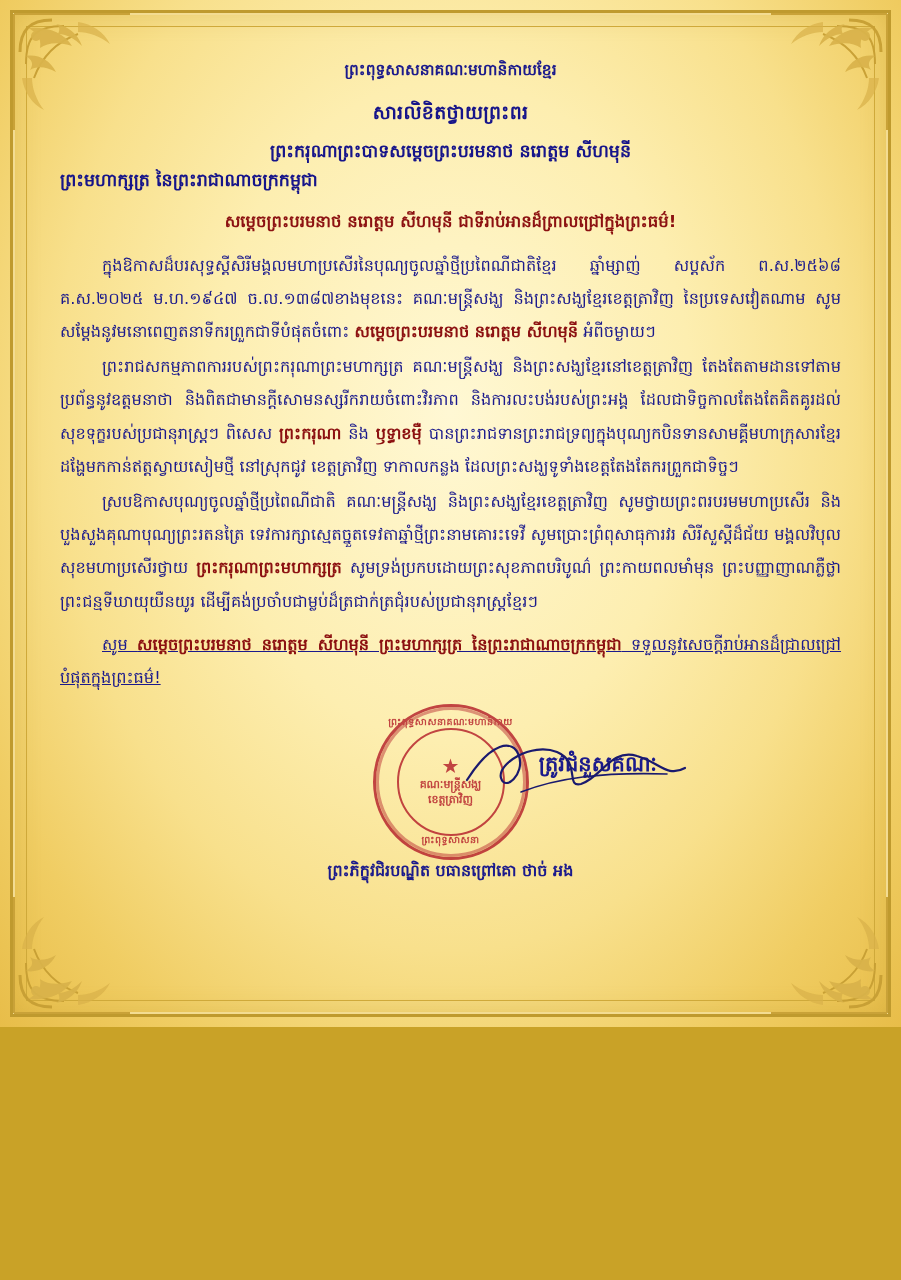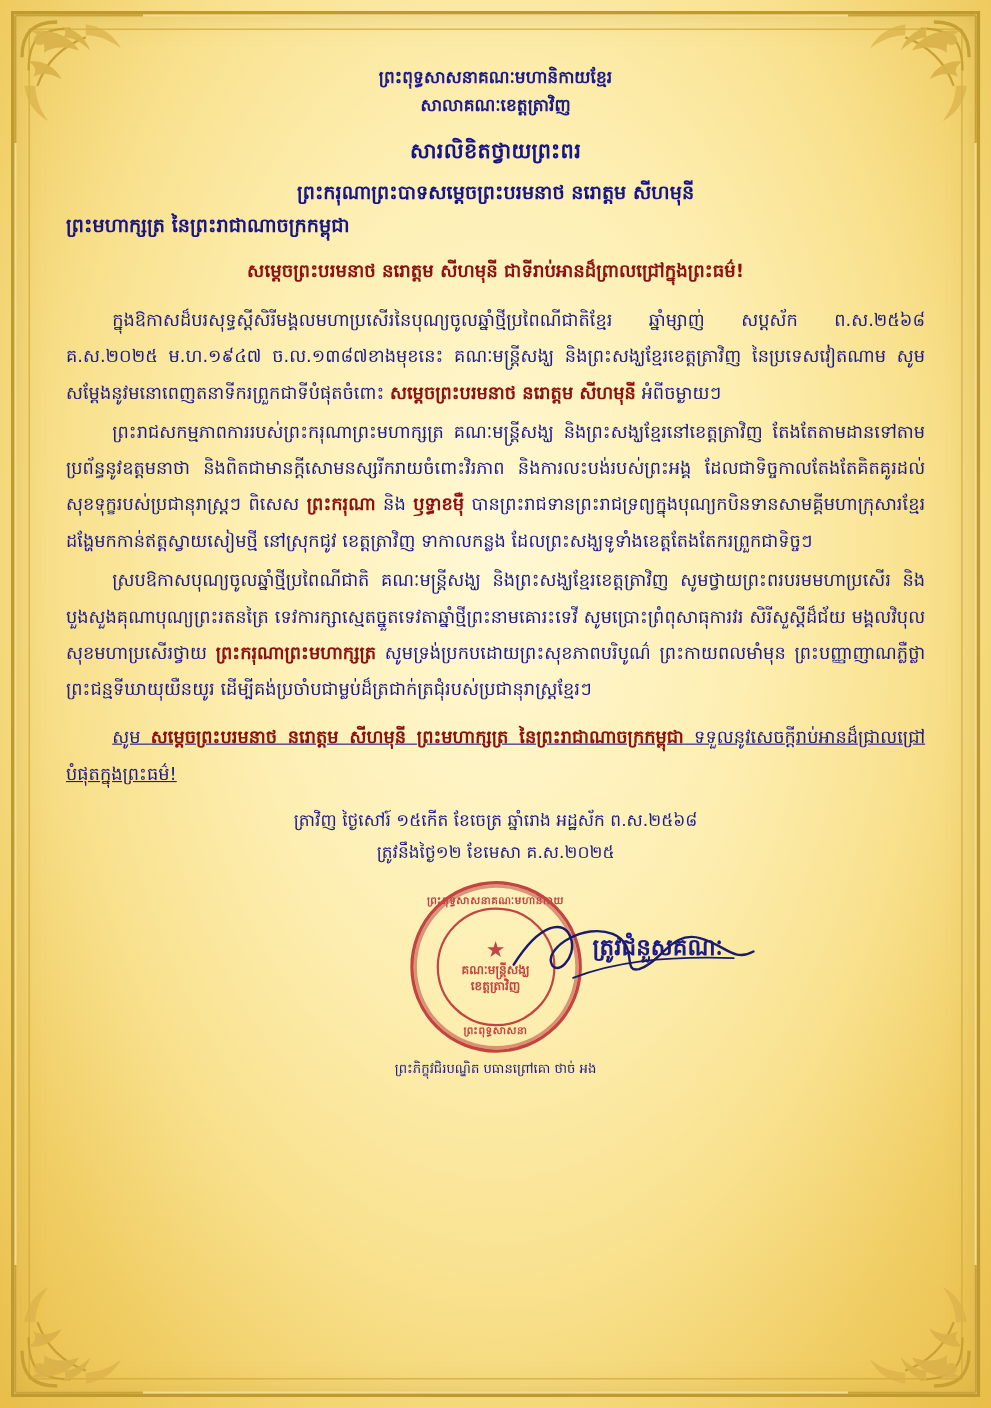--- a/index.html
+++ b/index.html
@@ -10,21 +10,21 @@
   body {
     width: 901px;
     height: 1280px;
     overflow: hidden;
     font-family: "DejaVu Sans", sans-serif;
   }
 
   .page {
     position: relative;
     width: 901px;
-    height: 1280px;
+    height: 1027px;
     box-sizing: border-box;
     background:
       radial-gradient(ellipse at 50% 40%, #fff8d4 0%, #fdeeb0 38%, #f8e08c 62%, #f0cd63 82%, #e8bd49 100%);
     overflow: hidden;
   }
 
   
   .frame-outer {
     position: absolute;
     left: 10px; top: 10px; right: 10px; bottom: 10px;
@@ -207,22 +207,22 @@
     height: 90px;
     pointer-events: none;
   }
 
   .signer-name {
     position: absolute;
     left: 0;
     right: 0;
     bottom: 2px;
     text-align: center;
-    font-size: 12px;
-    font-weight: 400;
+    font-size: 16px;
+    font-weight: 700;
     color: #1b1a8c;
   }
 </style>
 </head>
 <body>
 
 <div class="page">
 
   <div class="frame-outer"></div>
   <div class="frame-inner"></div>
@@ -296,42 +296,37 @@
         <circle cx="24" cy="24" r="5"></circle>
         <path d="M66 10 C 80 12, 92 20, 98 32 C 88 24, 76 20, 66 20 Z" opacity="0.8"></path>
         <path d="M10 66 C 12 80, 20 92, 32 98 C 24 88, 20 76, 20 66 Z" opacity="0.8"></path>
       </g>
     </svg>
   </div>
 
   <div class="content">
 
     <div class="org-line">ព្រះពុទ្ធសាសនាគណៈមហានិកាយខ្មែរ</div>
-    <div class="org-line">សាលាគណៈខេត្តត្រាវិញ</div>
 
     <div class="title-main">សារលិខិតថ្វាយព្រះពរ</div>
     <div class="title-sub">ព្រះករុណាព្រះបាទសម្តេចព្រះបរមនាថ នរោត្តម សីហមុនី</div>
     <div class="title-sub2">ព្រះមហាក្សត្រ នៃព្រះរាជាណាចក្រកម្ពុជា</div>
 
     <div class="salutation">សម្តេចព្រះបរមនាថ នរោត្តម សីហមុនី ជាទីរាប់អានដ៏ព្រាលជ្រៅក្នុងព្រះធម៌!</div>
 
     <div class="body-text" id="body-paragraphs">
         <p><span>ក្នុងឱកាសដ៏បរសុទ្ធស្តីសិរីមង្គលមហាប្រសើរនៃបុណ្យចូលឆ្នាំថ្មីប្រពៃណីជាតិខ្មែរ ឆ្នាំម្សាញ់ សប្តស័ក ព.ស.២៥៦៨ គ.ស.២០២៥ ម.ហ.១៩៤៧ ច.ល.១៣៨៧ខាងមុខនេះ គណៈមន្ត្រីសង្ឃ និងព្រះសង្ឃខ្មែរខេត្តត្រាវិញ នៃប្រទេសវៀតណាម សូមសម្តែងនូវមនោពេញតនាទីករព្រួកជាទីបំផុតចំពោះ </span><span class="red">សម្តេចព្រះបរមនាថ នរោត្តម សីហមុនី</span><span> អំពីចម្ងាយៗ</span></p>
         <p><span>ព្រះរាជសកម្មភាពការរបស់ព្រះករុណាព្រះមហាក្សត្រ គណៈមន្ត្រីសង្ឃ និងព្រះសង្ឃខ្មែរនៅខេត្តត្រាវិញ តែងតែតាមដានទៅតាមប្រព័ន្ធនូវឧត្តមនាថា និងពិតជាមានក្តីសោមនស្សរីករាយចំពោះវិរភាព និងការលះបង់របស់ព្រះអង្គ ដែលជាទិច្ចកាលតែងតែគិតគូរដល់សុខទុក្ខរបស់ប្រជានុរាស្ត្រៗ ពិសេស </span><span class="red">ព្រះករុណា</span><span> និង </span><span class="red">ឫទ្ធាខម៉ឺ</span><span> បានព្រះរាជទានព្រះរាជទ្រព្យក្នុងបុណ្យកបិនទានសាមគ្គីមហាក្រុសារខ្មែរ ដង្ហែមកកាន់ឥត្តស្វាយសៀមថ្មី នៅស្រុកជូវ ខេត្តត្រាវិញ ទាកាលកន្លង ដែលព្រះសង្ឃទូទាំងខេត្តតែងតែករព្រួកជាទិច្ចៗ</span></p>
         <p><span>ស្របឱកាសបុណ្យចូលឆ្នាំថ្មីប្រពៃណីជាតិ គណៈមន្ត្រីសង្ឃ និងព្រះសង្ឃខ្មែរខេត្តត្រាវិញ សូមថ្វាយព្រះពរបរមមហាប្រសើរ និងបួងសួងគុណាបុណ្យព្រះរតនត្រៃ ទេវការក្សាស្មេតច្នួតទេវតាឆ្នាំថ្មីព្រះនាមគោរះទេវី សូមប្រោះព្រំពុសាធុការវរ សិរីសួស្តីដ៏ជ័យ មង្គលវិបុលសុខមហាប្រសើរថ្វាយ </span><span class="red">ព្រះករុណាព្រះមហាក្សត្រ</span><span> សូមទ្រង់ប្រកបដោយព្រះសុខភាពបរិបូណ៌ ព្រះកាយពលមាំមុន ព្រះបញ្ញាញាណភ្លឺថ្លា ព្រះជន្មទីឃាយុយឺនយូរ ដើម្បីគង់ប្រចាំបជាម្លប់ដ៏ត្រជាក់ត្រជុំរបស់ប្រជានុរាស្ត្រខ្មែរៗ</span></p>
       </div>
 
     <div class="closing" id="closing-paragraph">
         <p><span>សូម </span><span class="red">សម្តេចព្រះបរមនាថ នរោត្តម សីហមុនី ព្រះមហាក្សត្រ នៃព្រះរាជាណាចក្រកម្ពុជា</span><span> ទទួលនូវសេចក្តីរាប់អានដ៏ជ្រាលជ្រៅបំផុតក្នុងព្រះធម៌!</span></p>
       </div>
 
-    <div class="date-lines">
-      <div>ត្រាវិញ ថ្ងៃសៅរ៍ ១៥កើត ខែចេត្រ ឆ្នាំរោង អដ្ឋស័ក ព.ស.២៥៦៨</div>
-      <div>ត្រូវនឹងថ្ងៃ១២ ខែមេសា គ.ស.២០២៥</div>
-    </div>
 
     <div class="sign-area">
       <div class="sign-label">ត្រូវជំនួសគណៈ</div>
 
       <div class="seal">
         <div class="seal-arc-top">ព្រះពុទ្ធសាសនាគណៈមហានិកាយ</div>
         <div class="seal-inner">
           <div class="seal-star">★</div>
           <div>គណៈមន្ត្រីសង្ឃ</div>
           <div>ខេត្តត្រាវិញ</div>

